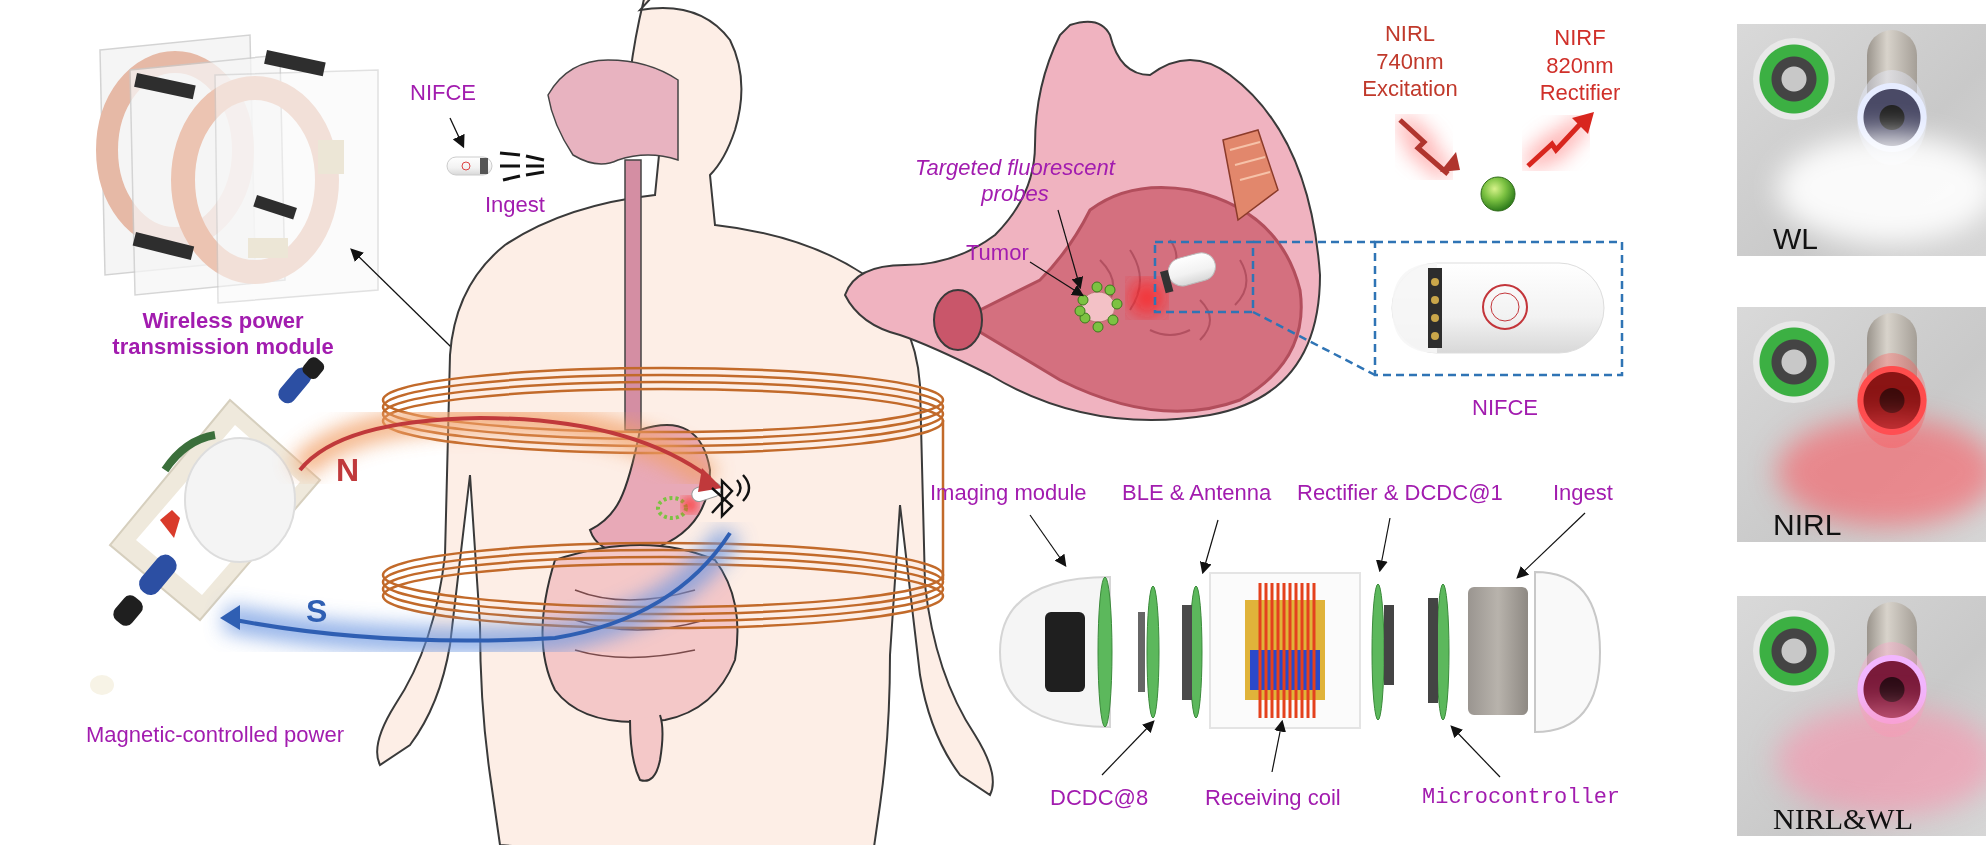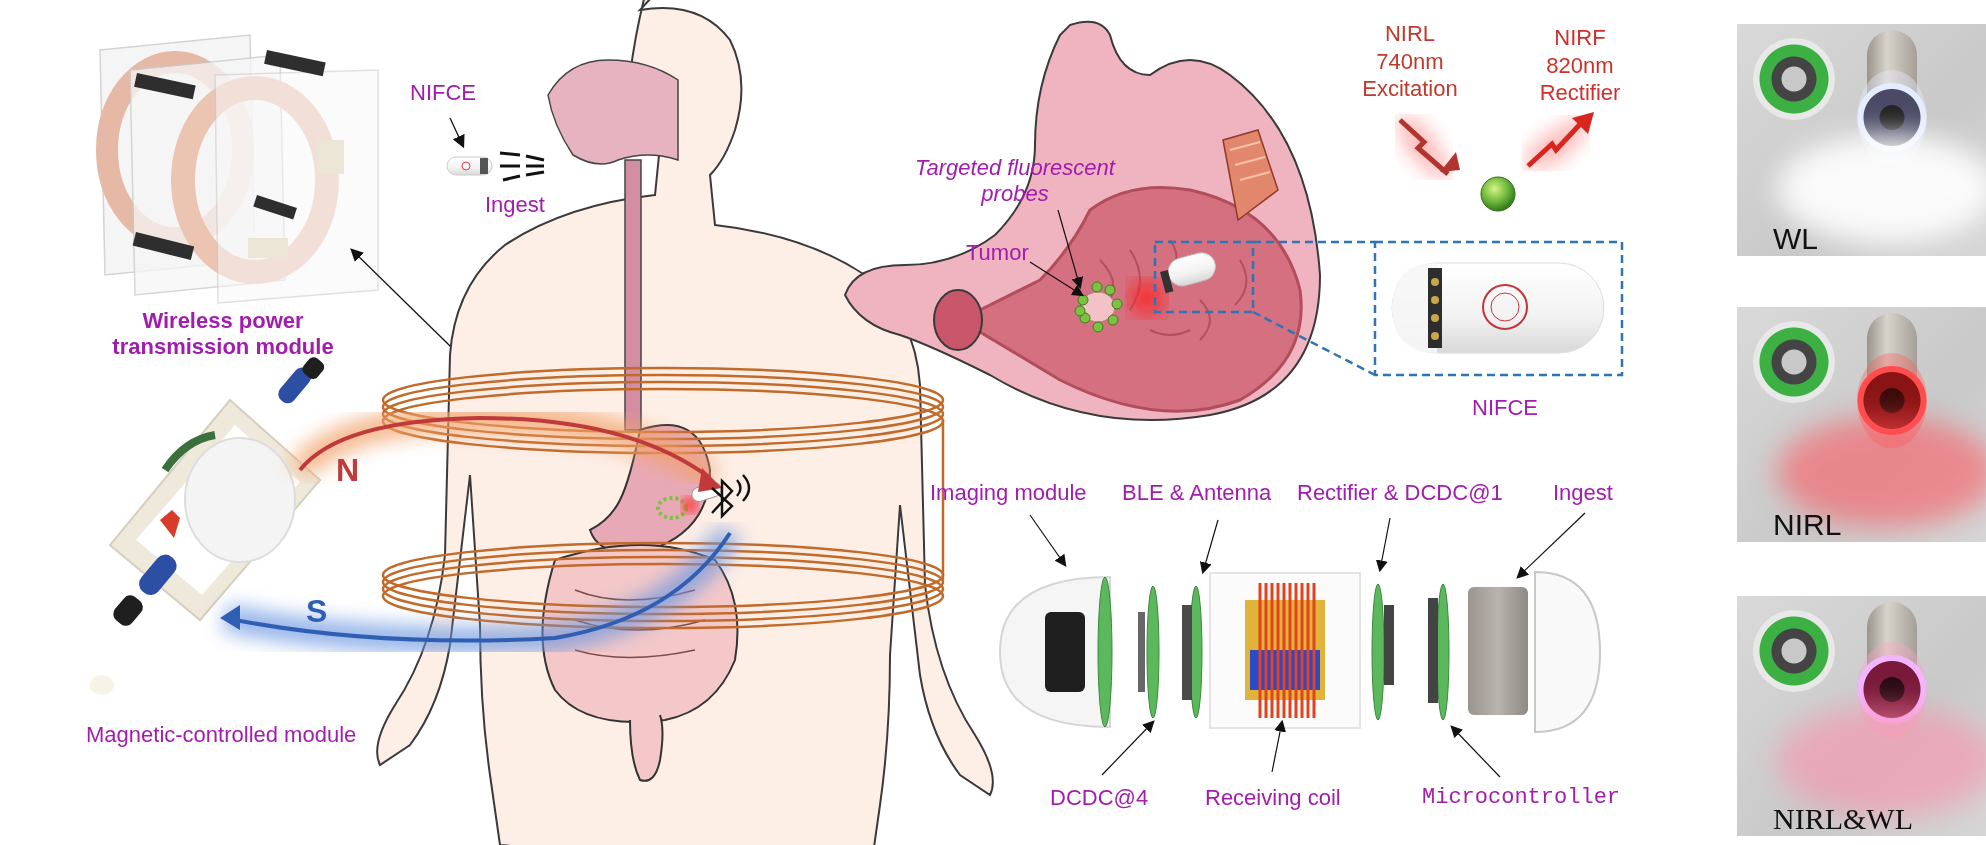--- a/index.html
+++ b/index.html
@@ -234,21 +234,21 @@
     <line x1="1102" y1="775" x2="1153" y2="722" marker-end="url(#arr)"></line>
     <line x1="1272" y1="772" x2="1282" y2="722" marker-end="url(#arr)"></line>
     <line x1="1500" y1="777" x2="1452" y2="727" marker-end="url(#arr)"></line>
   </g>
 </svg>
 
 <div class="lbl c" style="left:108px; top:308px; width:230px;font-weight:bold;">
   <div>Wireless power</div>
   <div>transmission module</div>
 </div>
-<div class="lbl" style="left:86px; top:722px;">Magnetic-controlled module</div>
+<div class="lbl" style="left:86px; top:722px;">Magnetic-controlled power</div>
 <div class="abs" style="left:336px; top:452px; font-size:32px; font-weight:bold; color:#c0393b;">N</div>
 <div class="abs" style="left:306px; top:593px; font-size:32px; font-weight:bold; color:#2f5fb3;">S</div>
 
 <div class="lbl" style="left:410px; top:80px;">NIFCE</div>
 <div class="lbl" style="left:485px; top:192px;text-align:right;">Ingest</div>
 
 <div class="lbl c" style="left:900px; top:155px; width:230px;font-style:italic;">
   <div>Targeted fluorescent</div>
   <div>probes</div>
 </div>
@@ -263,21 +263,21 @@
   <div>NIRF</div>
   <div>820nm</div>
   <div>Rectifier</div>
 </div>
 <div class="lbl" style="left:1472px; top:395px;">NIFCE</div>
 
 <div class="lbl" style="left:930px; top:480px;">Imaging module</div>
 <div class="lbl" style="left:1122px; top:480px;">BLE &amp; Antenna</div>
 <div class="lbl" style="left:1297px; top:480px;">Rectifier &amp; DCDC@1</div>
 <div class="lbl" style="left:1553px; top:480px;">Ingest</div>
-<div class="lbl" style="left:1050px; top:785px;">DCDC@4</div>
+<div class="lbl" style="left:1050px; top:785px;">DCDC@8</div>
 <div class="lbl" style="left:1205px; top:785px;">Receiving coil</div>
 <div class="lbl" style="left:1422px; top:785px;font-family:Liberation Mono, monospace;">Microcontroller</div>
 
 <div class="photo" style="top:24px; height:232px;">
   <div class="pcb"></div>
   <div class="cap">
     <div class="tube"></div>
     <div class="dome" style="background:radial-gradient(circle at 50% 50%,#222 0 12px,#4a4a66 13px 28px,#e6ecff 29px 34px,rgba(230,236,255,0.4) 35px);"></div>
   </div>
   <div class="glow" style="background:rgba(255,255,255,0.9);"></div>

